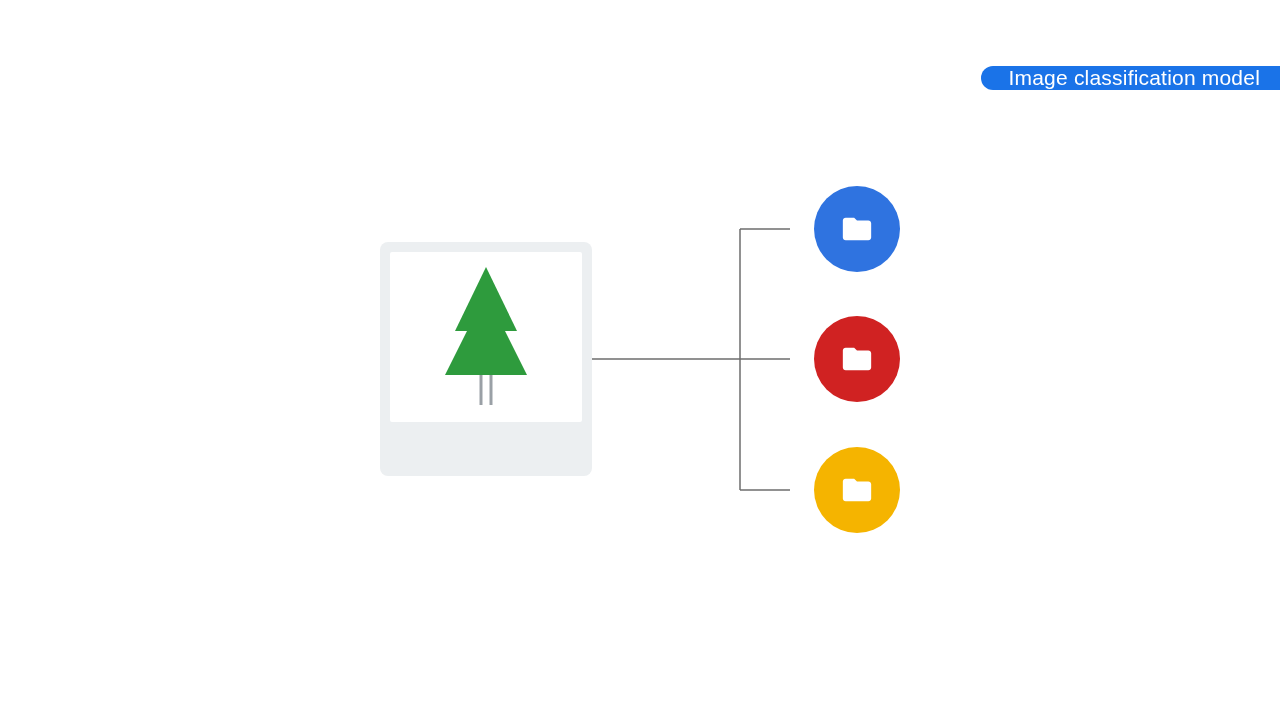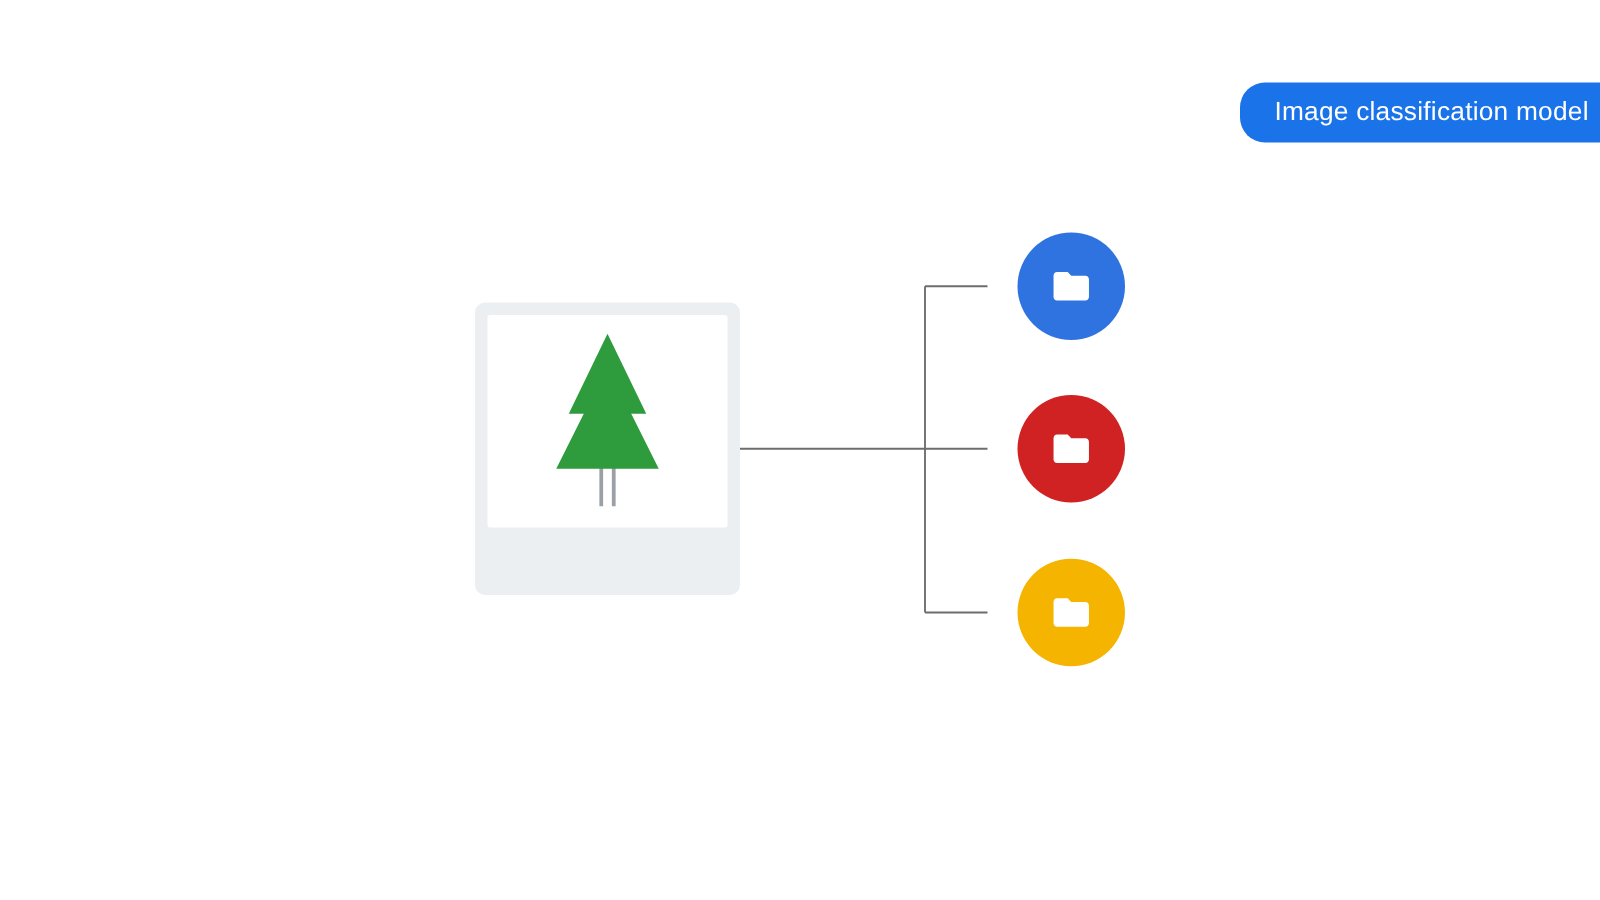--- a/index.html
+++ b/index.html
@@ -3,22 +3,22 @@
 <meta charset="utf-8">
 <style>
   * { box-sizing: border-box; margin: 0; padding: 0; }
   html, body { width: 1280px; height: 720px; background: #ffffff; font-family: "Google Sans", "Product Sans", Arial, sans-serif; overflow: hidden; position: relative; }
 
   
   .badge {
     position: absolute;
     top: 66px;
     right: 0;
-    height: 48px;
-    padding: 0 9px 0 28px;
+    height: 24px;
+    padding: 0 20px 0 28px;
     display: flex;
     align-items: center;
     border-radius: 20px 0 0 20px;
     font-size: 21px;
     letter-spacing: 0.2px;
   }
 
   
   .polaroid {
     position: absolute;

